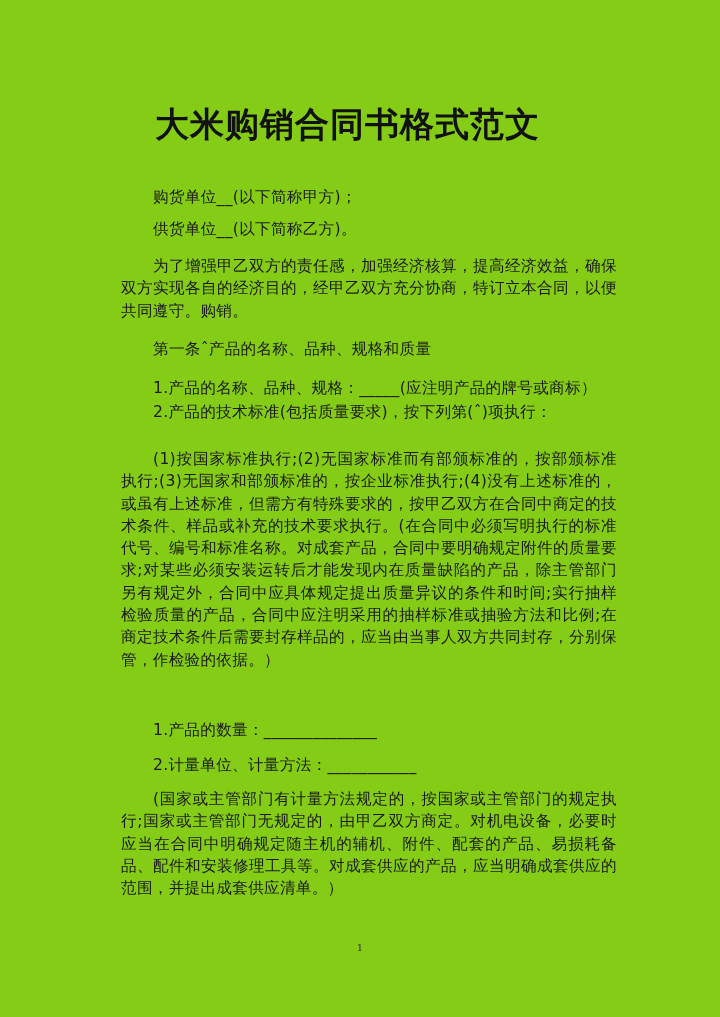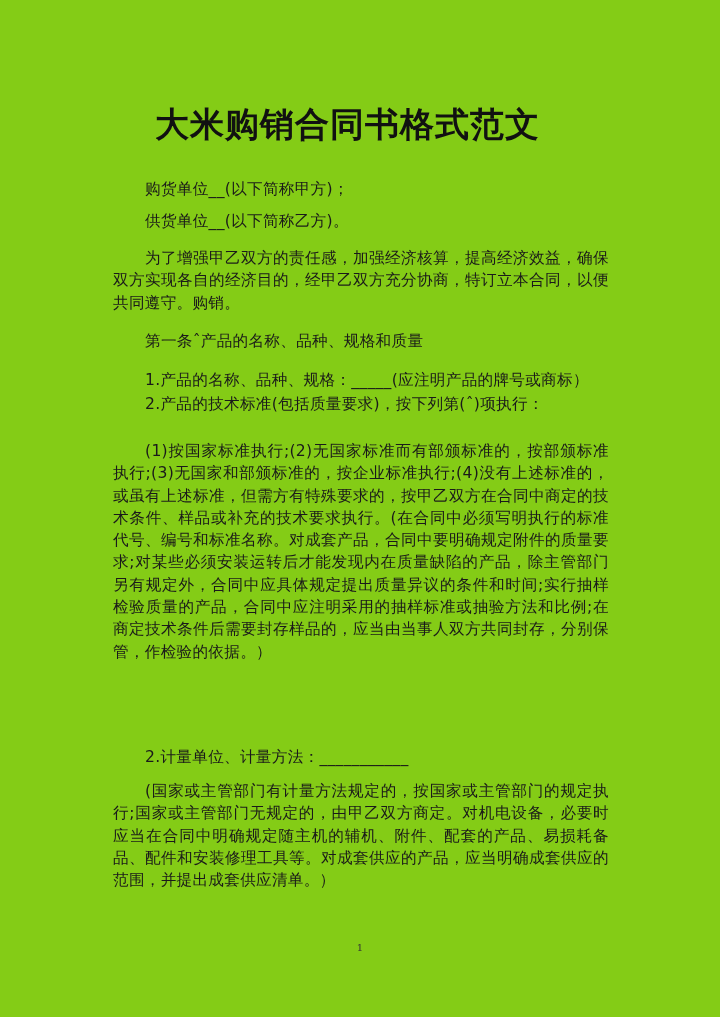--- a/index.html
+++ b/index.html
@@ -2,34 +2,35 @@
 <html><head>
   <meta charset="utf-8">
   <style>
     html, body { margin: 0; padding: 0; background: #ffffff; }
     body { width: 720px; height: 1017px; position: relative; overflow: hidden;
       font-family: "DejaVu Sans", "Liberation Sans", sans-serif; color: #1a1a1a; }
     .page { position: absolute; left: 0; top: 0; width: 720px; height: 1017px; background: #84cc16; }
     .title { position: absolute; left: 155px; top: 103px; font-size: 34px; font-weight: bold;
       letter-spacing: 1px; line-height: 42px; white-space: nowrap; color: #111; }
     .p { position: absolute; left: 113px; width: 496px; font-size: 15.6px; line-height: 22.3px;
-      text-indent: 32px; text-align: justify; letter-spacing: 0.3px; margin: 0; }
+      text-indent: 32px; text-align: justify; letter-spacing: 0.3px; margin: 8px; }
     .pn { position: absolute; left: 0; width: 720px; top: 942px; text-align: center;
       font-family: "DejaVu Serif", "Liberation Serif", serif; font-size: 10px; color: #333; }
   </style>
 </head>
 <body>
 
 <div class="page">
   <div class="title">大米购销合同书格式范文</div>
 
   <p class="p" style="top:178px;">购货单位__(以下简称甲方)；</p>
   <p class="p" style="top:210px;">供货单位__(以下简称乙方)。</p>
   <p class="p" style="top:330px;">第一条ˆ产品的名称、品种、规格和质量</p>
   <p class="p" style="top:247px;">为了增强甲乙双方的责任感，加强经济核算，提高经济效益，确保双方实现各自的经济目的，经甲乙双方充分协商，特订立本合同，以便共同遵守。购销。</p>
   <p class="p" style="top:369px;">1.产品的名称、品种、规格：_____(应注明产品的牌号或商标）</p>
   <p class="p" style="top:393px;">2.产品的技术标准(包括质量要求)，按下列第(ˆ)项执行：</p>
   <p class="p" style="top:440px;">(1)按国家标准执行;(2)无国家标准而有部颁标准的，按部颁标准执行;(3)无国家和部颁标准的，按企业标准执行;(4)没有上述标准的，或虽有上述标准，但需方有特殊要求的，按甲乙双方在合同中商定的技术条件、样品或补充的技术要求执行。(在合同中必须写明执行的标准代号、编号和标准名称。对成套产品，合同中要明确规定附件的质量要求;对某些必须安装运转后才能发现内在质量缺陷的产品，除主管部门另有规定外，合同中应具体规定提出质量异议的条件和时间;实行抽样检验质量的产品，合同中应注明采用的抽样标准或抽验方法和比例;在商定技术条件后需要封存样品的，应当由当事人双方共同封存，分别保管，作检验的依据。）</p>
+  <p class="p" style="top:711px;">1.产品的数量：______________</p>
   <p class="p" style="top:746px;">2.计量单位、计量方法：___________</p>
   <p class="p" style="top:780px;">(国家或主管部门有计量方法规定的，按国家或主管部门的规定执行;国家或主管部门无规定的，由甲乙双方商定。对机电设备，必要时应当在合同中明确规定随主机的辅机、附件、配套的产品、易损耗备品、配件和安装修理工具等。对成套供应的产品，应当明确成套供应的范围，并提出成套供应清单。）</p>
 
   <div class="pn">1</div>
 </div>
 
 </body></html>

